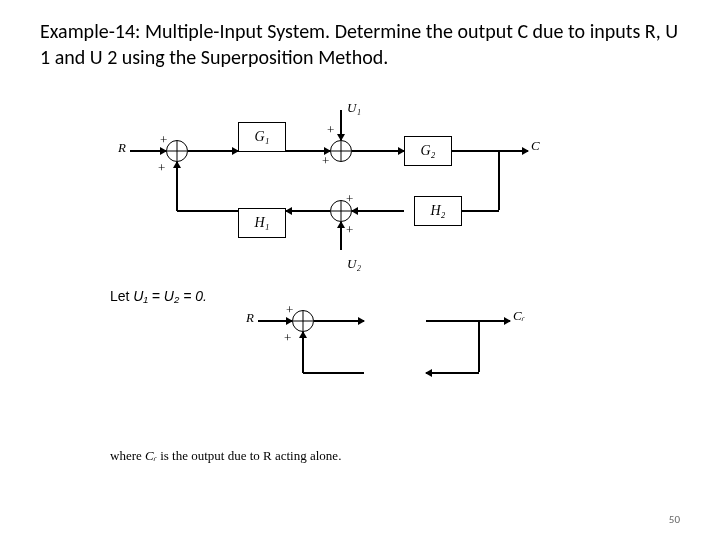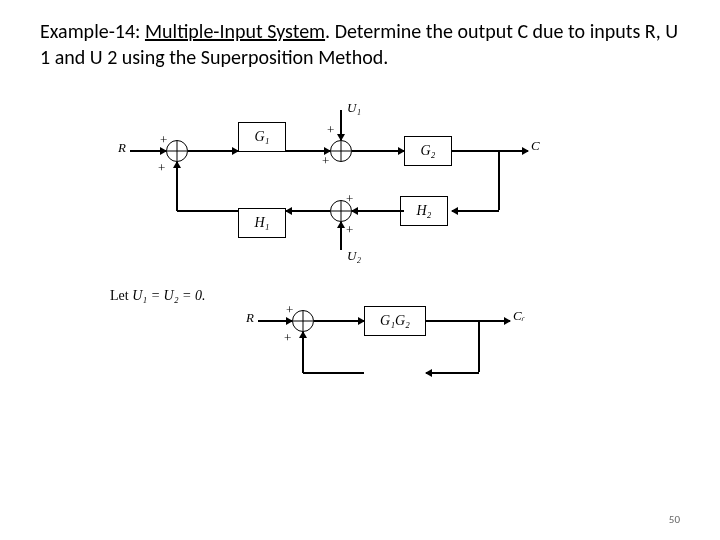--- a/index.html
+++ b/index.html
@@ -11,21 +11,21 @@
     background: #fff;
     position: relative;
     overflow: hidden;
   }
   .header {
     padding: 18px 40px 0 40px;
     font-size: 20px;
     line-height: 1.3;
     color: #000;
   }
-  .underline { text-decoration: underline; }
+  .underline { }
   .diagram-area {
     position: relative;
     width: 720px;
     height: 420px;
   }
   .page-num {
     position: absolute;
     right: 40px;
     bottom: 14px;
     font-size: 11px;
@@ -106,21 +106,21 @@
     border-right: 4px solid transparent;
   }
   .lbl {
     position: absolute;
     font-family: "Times New Roman", serif;
     font-size: 13px;
   }
   .it { font-style: italic; }
   .eq {
     position: absolute;
-    font-family: Liberation Serif, serif;
+    font-family: Liberation Sans, sans-serif;
     font-size: 14px;
   }
   .caption {
     position: absolute;
     font-family: "Times New Roman", serif;
     font-size: 13px;
   }
 </style>
 </head>
 <body>
@@ -154,58 +154,58 @@
   <div class="hline arrow-r" style="left:352px;top:80px;width:52px"></div>
   <div class="box" style="left:404px;top:66px;width:46px;height:28px">
       <span>G₂</span>
     </div>
 
   <div class="hline arrow-r" style="left:452px;top:80px;width:76px"></div>
   <div class="lbl it" style="left:531px;top:68px">C</div>
 
   <div class="vline" style="left:498px;top:80px;height:60px"></div>
   <div class="hline arrow-l" style="left:452px;top:140px;width:47px"></div>
-  <div class="box" style="left:400px;top:126px;width:46px;height:28px">
+  <div class="box" style="left:414px;top:126px;width:46px;height:28px">
       <span>H₂</span>
     </div>
   <div class="hline arrow-l" style="left:352px;top:140px;width:52px"></div>
   <div class="lbl" style="left:346px;top:121px">+</div>
 
   <div class="circ" style="left:330px;top:130px"></div>
 
   <div class="vline arrow-u" style="left:340px;top:152px;height:28px"></div>
   <div class="lbl" style="left:346px;top:152px">+</div>
-  <div class="lbl it" style="left:347px;top:178px">U₂</div>
+  <div class="lbl it" style="left:347px;top:186px">U₂</div>
 
   <div class="hline arrow-l" style="left:286px;top:140px;width:44px"></div>
   <div class="box" style="left:238px;top:138px;width:46px;height:28px">
       <span>H₁</span>
     </div>
   <div class="hline" style="left:177px;top:140px;width:61px"></div>
   <div class="vline arrow-u" style="left:176px;top:92px;height:49px"></div>
 
   <div class="eq" style="left:110px;top:218px">
     <span>Let </span><span class="it">U₁ = U₂ = 0.</span>
   </div>
 
   <div class="lbl it" style="left:246px;top:240px">R</div>
   <div class="hline arrow-r" style="left:258px;top:250px;width:34px"></div>
   <div class="lbl" style="left:286px;top:232px">+</div>
   <div class="circ" style="left:292px;top:240px"></div>
   <div class="lbl" style="left:284px;top:260px">+</div>
 
   <div class="hline arrow-r" style="left:314px;top:250px;width:50px"></div>
-  <div class="box" style="left:364px;top:236px;width:60px;height:28px">
-      <span>G₁G₂</span>
-    </div>
   <div class="hline arrow-r" style="left:426px;top:250px;width:84px"></div>
   <div class="lbl it" style="left:513px;top:238px">Cᵣ</div>
 
   <div class="vline" style="left:478px;top:250px;height:52px"></div>
   <div class="hline arrow-l" style="left:426px;top:302px;width:53px"></div>
   <div class="hline" style="left:303px;top:302px;width:61px"></div>
   <div class="vline arrow-u" style="left:302px;top:262px;height:41px"></div>
 
 
+  <div class="caption" style="left:110px;top:378px">
+    <span>where </span><span class="it">Cᵣ</span><span> is the output due to R acting alone.</span>
+  </div>
 
 </div>
 
 <div class="page-num">50</div>
 
 </body></html>

